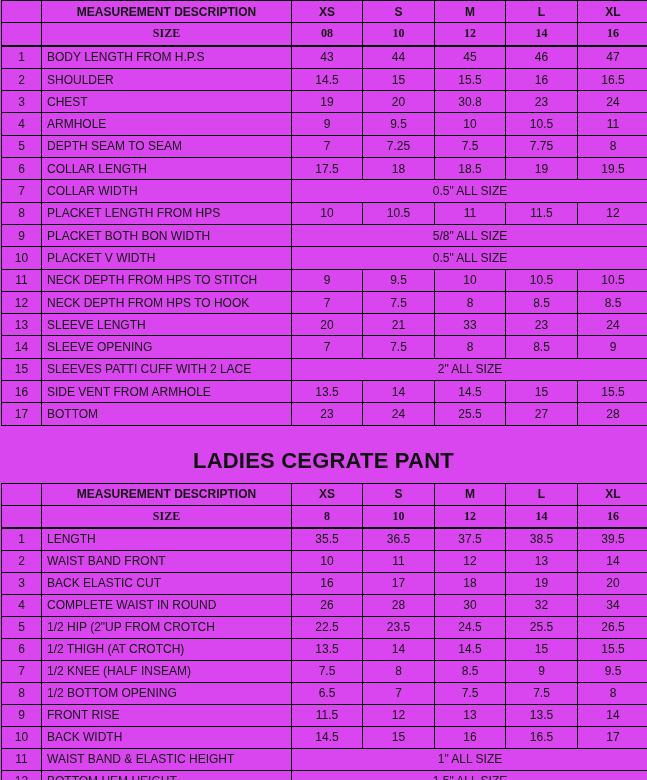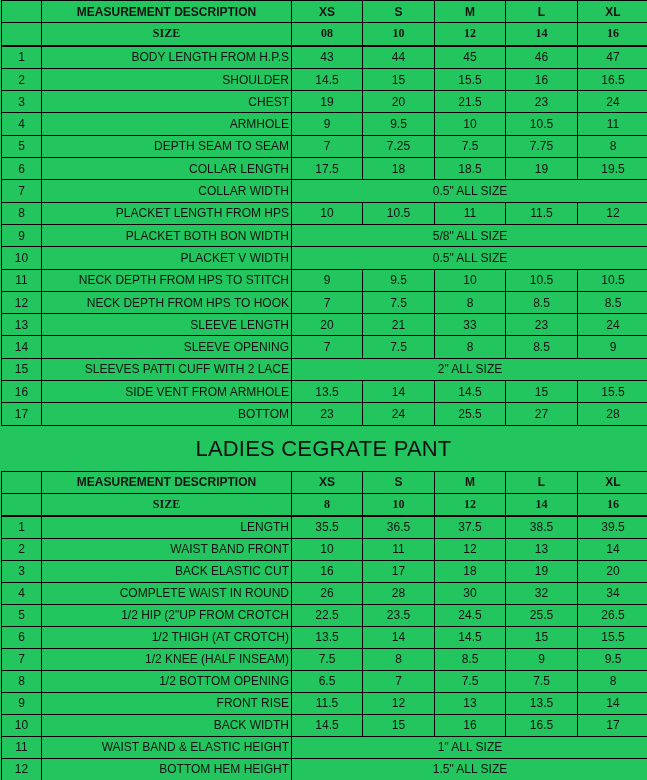--- a/index.html
+++ b/index.html
@@ -3,21 +3,21 @@
 <meta charset="utf-8">
 <style>
   html, body {
     margin: 0;
     padding: 0;
     background: #ffffff;
   }
   .page {
     width: 647px;
     height: 780px;
-    background: #22c55e;
+    background: #d946ef;
     font-family: "Liberation Sans", sans-serif;
     color: #141414;
     overflow: hidden;
   }
   table.spec {
     border-collapse: collapse;
     table-layout: fixed;
     width: 645px;
     margin-left: 1px;
   }
@@ -26,32 +26,32 @@
     font-size: 12px;
     padding: 0 2px;
     text-align: center;
     vertical-align: middle;
     overflow: hidden;
     white-space: nowrap;
   }
   table.spec#shirt-table td { height: 21.3px; }
   table.spec#pant-table td  { height: 21px; }
   table.spec td.desc {
-    text-align: right;
+    text-align: left;
     padding-left: 5px;
   }
   table.spec .hdr { font-weight: bold; }
   table.spec tr.size-row td { border-bottom: 2px solid #000000; font-family: Liberation Serif, serif; }
   .section-title {
     height: 44px;
-    margin-top: 1px;
+    margin-top: 13px;
     display: flex;
     align-items: center;
     justify-content: center;
-    font-weight: normal;
+    font-weight: bold;
     font-size: 22px;
     letter-spacing: 0.2px;
     color: #111111;
   }
 </style>
 </head>
 <body>
 
 <div class="page">
   <table class="spec" id="shirt-table">
@@ -99,21 +99,21 @@
           <td>15</td>
           <td>15.5</td>
           <td>16</td>
           <td>16.5</td>
         </tr>
         <tr>
           <td>3</td>
           <td class="desc">CHEST</td>
           <td>19</td>
           <td>20</td>
-          <td>21.5</td>
+          <td>30.8</td>
           <td>23</td>
           <td>24</td>
         </tr>
         <tr>
           <td>4</td>
           <td class="desc">ARMHOLE</td>
           <td>9</td>
           <td>9.5</td>
           <td>10</td>
           <td>10.5</td>

